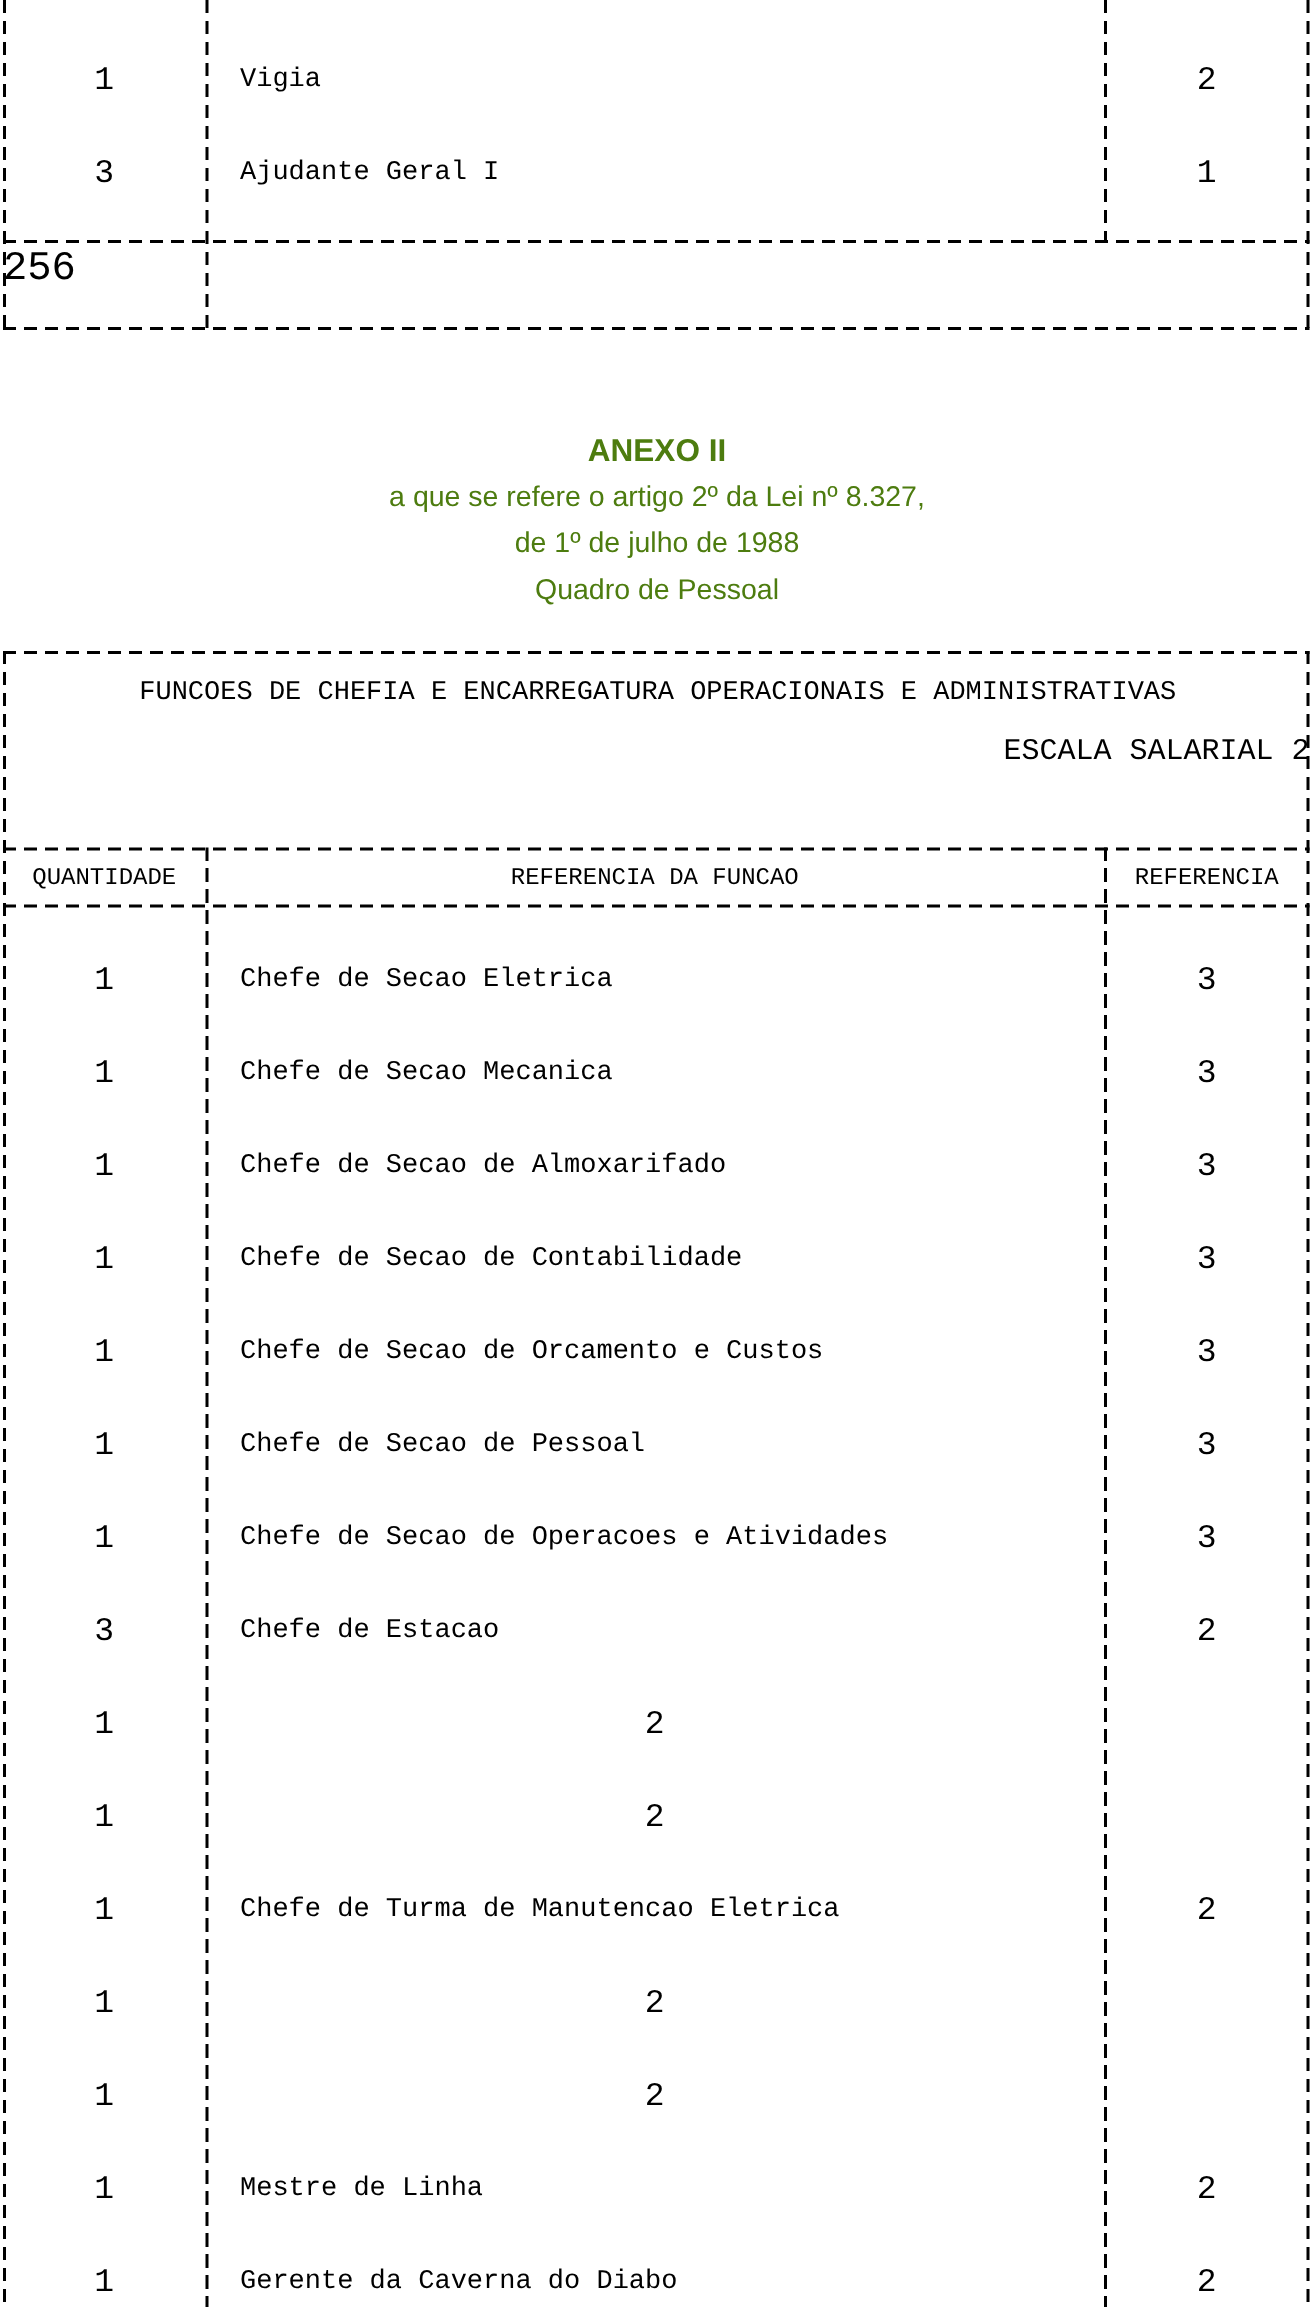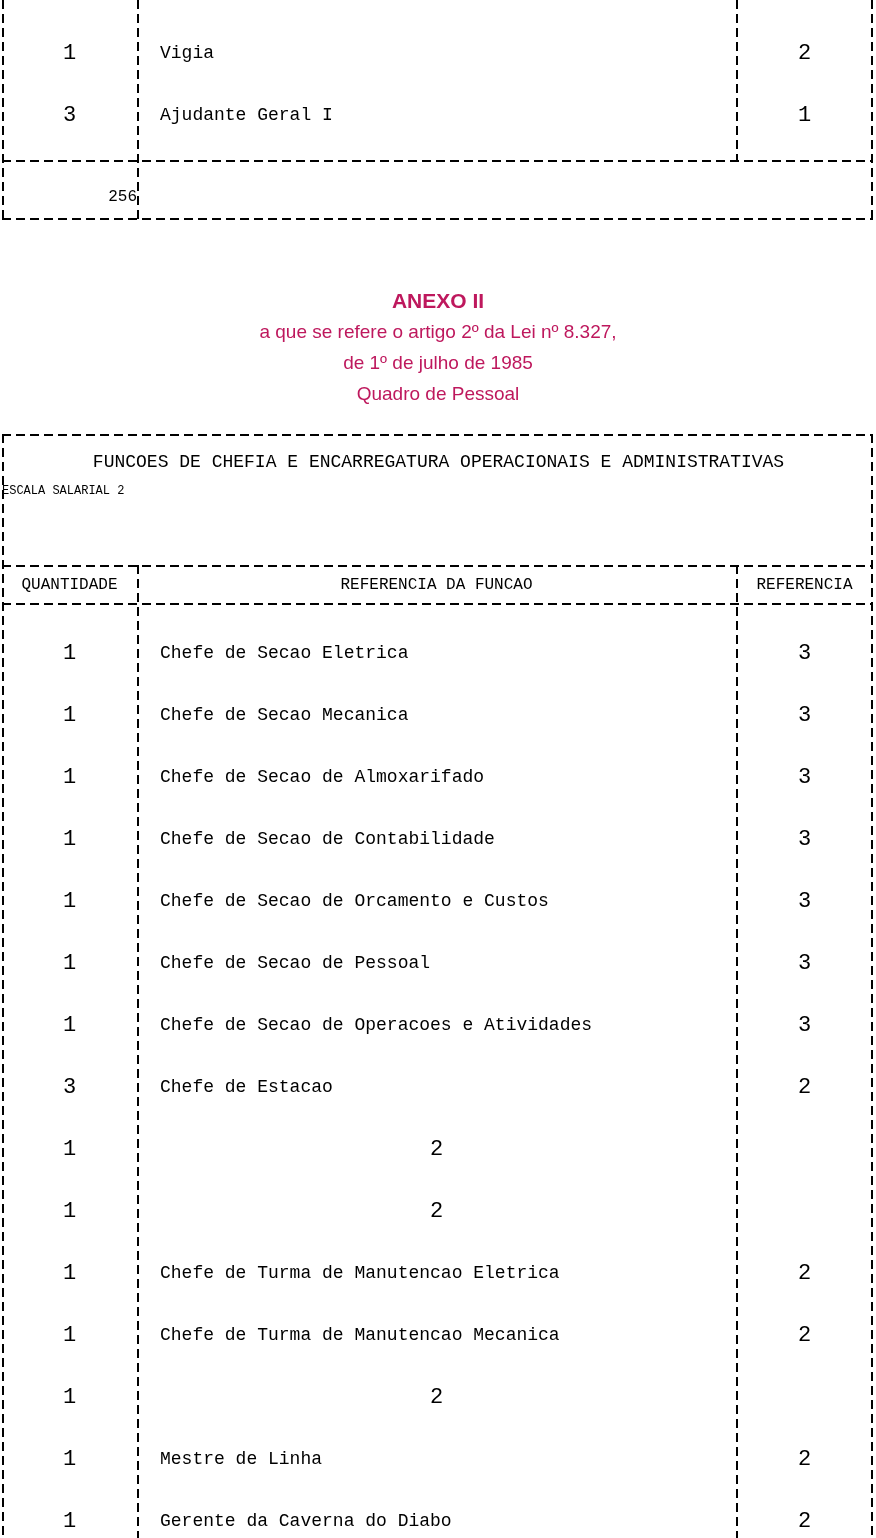--- a/index.html
+++ b/index.html
@@ -6,21 +6,21 @@
   body { background: #ffffff; }
   #page {
     position: relative;
     width: 876px;
     height: 1538px;
     background: #ffffff;
     overflow: hidden;
     color: #000000;
   }
   .mono { font-family: "Liberation Mono", "DejaVu Sans Mono", monospace; color: #000; }
-  .sans { font-family: "Liberation Sans", "DejaVu Sans", sans-serif; color: #be185d; }
+  .sans { font-family: "Liberation Sans", "DejaVu Sans", sans-serif; color: #4d7c0f; }
 
   
   .hline {
     position: absolute; height: 2px;
     background: repeating-linear-gradient(to right, #000 0 9px, transparent 9px 14px);
   }
   .vline {
     position: absolute; width: 2px;
     background: repeating-linear-gradient(to bottom, #000 0 9px, transparent 9px 14px);
   }
@@ -36,32 +36,32 @@
     align-items: center;
   }
   .cell { white-space: nowrap; overflow: hidden; }
   .qty, .ref { text-align: center; }
   .den { padding-left: 5px; margin-left: 18px; }
   .num { font-size: 22px; }
   .txt { font-size: 18px; }
 
   #t1-rows { top: 22px; }
   #t1-total {
-    top: 183px; left: 2px; width: 135px;
-    text-align: right; font-size: 16px; line-height: 28px;
+    top: 166px; left: 2px; width: 135px;
+    text-align: left; font-size: 27px; line-height: 28px;
   }
 
   #heading {
     top: 285px; left: 0; width: 876px;
     text-align: center; font-size: 19px; line-height: 31px;
   }
   #heading .hd-title { font-weight: bold; font-size: 21px; }
 
   #t2-title1 { top: 450px; left: 3px; width: 871px; text-align: center; font-size: 18px; line-height: 24px; }
-  #t2-title2 { top: 479px; left: 2px; width: 871px; text-align: left; font-size: 12px; line-height: 24px; }
+  #t2-title2 { top: 490px; left: 2px; width: 871px; text-align: right; font-size: 20px; line-height: 24px; }
 
   #t2-header {
     top: 565px;
     height: 40px;
   }
   #t2-header .t-row { height: 40px; }
   #t2-header .cell { text-align: center; font-size: 16px; }
 
   #t2-rows { top: 622px; }
 </style>
@@ -90,21 +90,21 @@
         <div class="cell txt den">Ajudante Geral I</div>
         <div class="cell num ref">1</div>
       </div>
     </div>
 
   <div id="t1-total" class="abs mono">256</div>
 
   <div id="heading" class="abs sans">
     <div class="hd-title">ANEXO II</div>
     <div>a que se refere o artigo 2º da Lei nº 8.327,</div>
-    <div>de 1º de julho de 1985</div>
+    <div>de 1º de julho de 1988</div>
     <div>Quadro de Pessoal</div>
   </div>
 
   <div class="hline" style="left:2px;   top:434px; width:871px;"></div>
   <div class="vline" style="left:2px;   top:434px; height:1104px;"></div>
   <div class="vline" style="left:871px; top:434px; height:1104px;"></div>
   <div class="hline" style="left:2px;   top:565px; width:871px;"></div>
   <div class="hline" style="left:2px;   top:603px; width:871px;"></div>
   <div class="vline" style="left:137px; top:565px; height:973px;"></div>
   <div class="vline" style="left:736px; top:565px; height:973px;"></div>
@@ -181,21 +181,20 @@
       </div>
 
       <div class="t-row">
         <div class="cell num qty">1</div>
         <div class="cell txt den">Chefe de Turma de Manutencao Eletrica</div>
         <div class="cell num ref">2</div>
       </div>
 
       <div class="t-row">
         <div class="cell num qty">1</div>
-        <div class="cell txt den">Chefe de Turma de Manutencao Mecanica</div>
         <div class="cell num ref">2</div>
       </div>
 
       <div class="t-row">
         <div class="cell num qty">1</div>
         <div class="cell num ref">2</div>
       </div>
 
       <div class="t-row">
         <div class="cell num qty">1</div>

